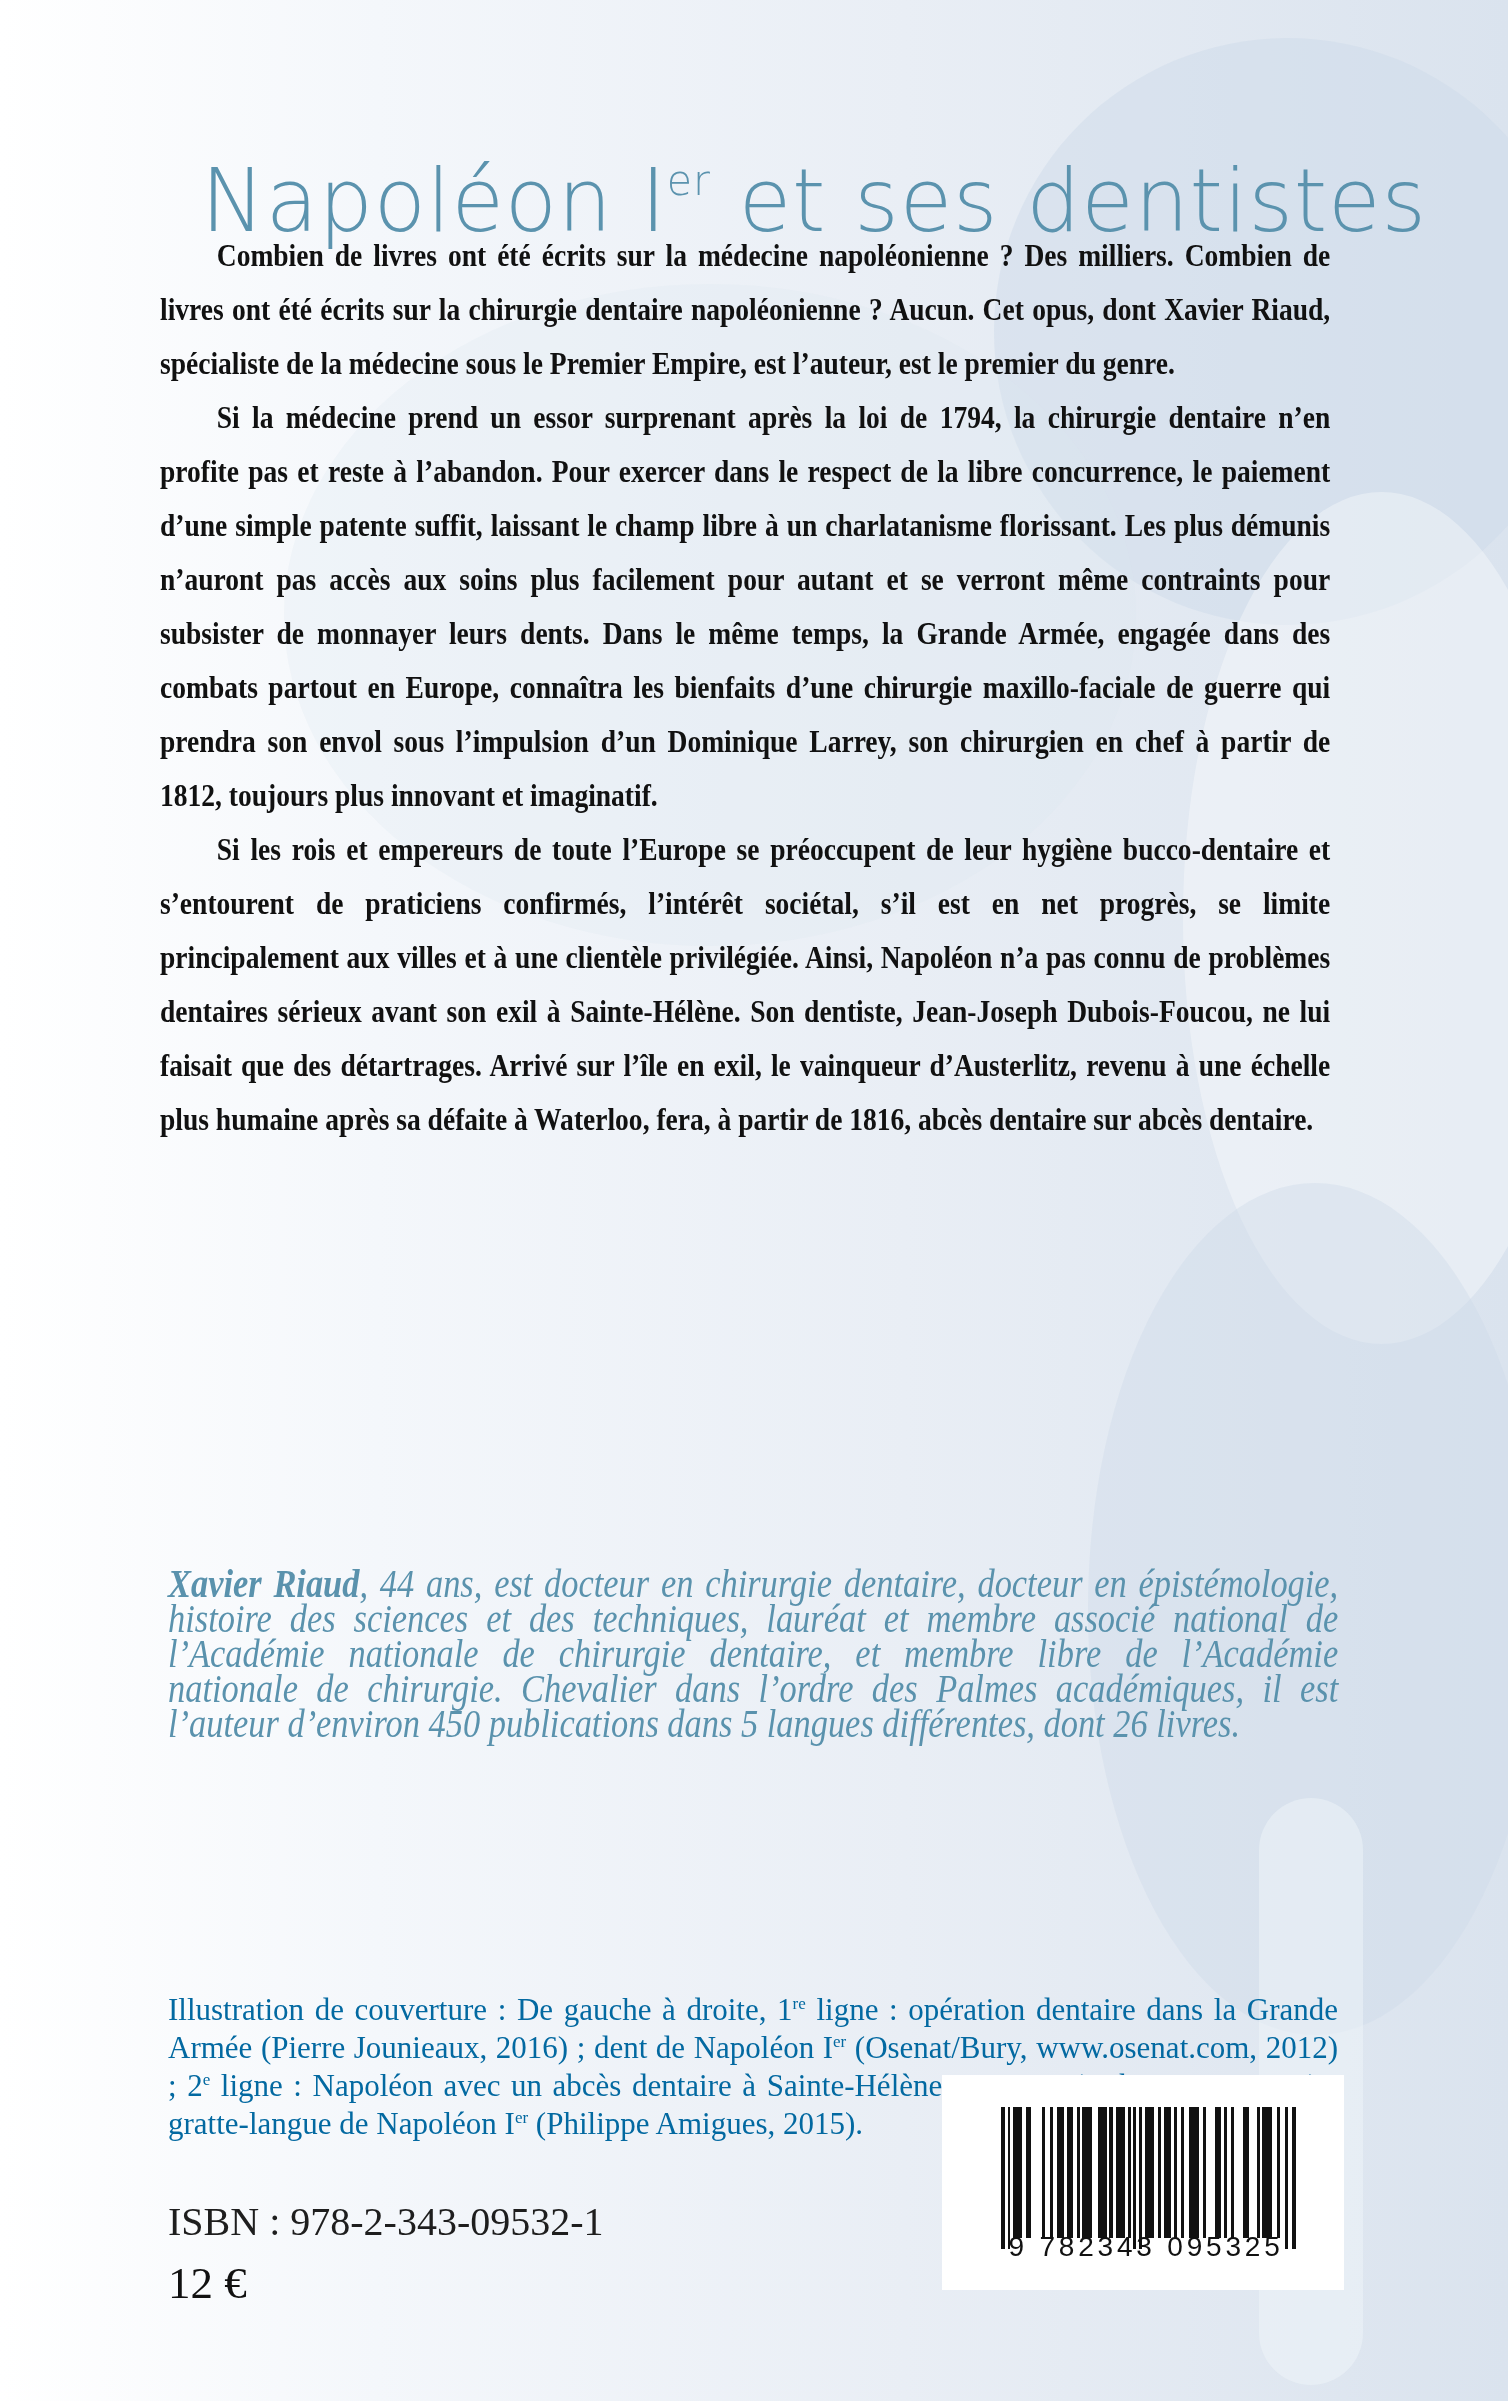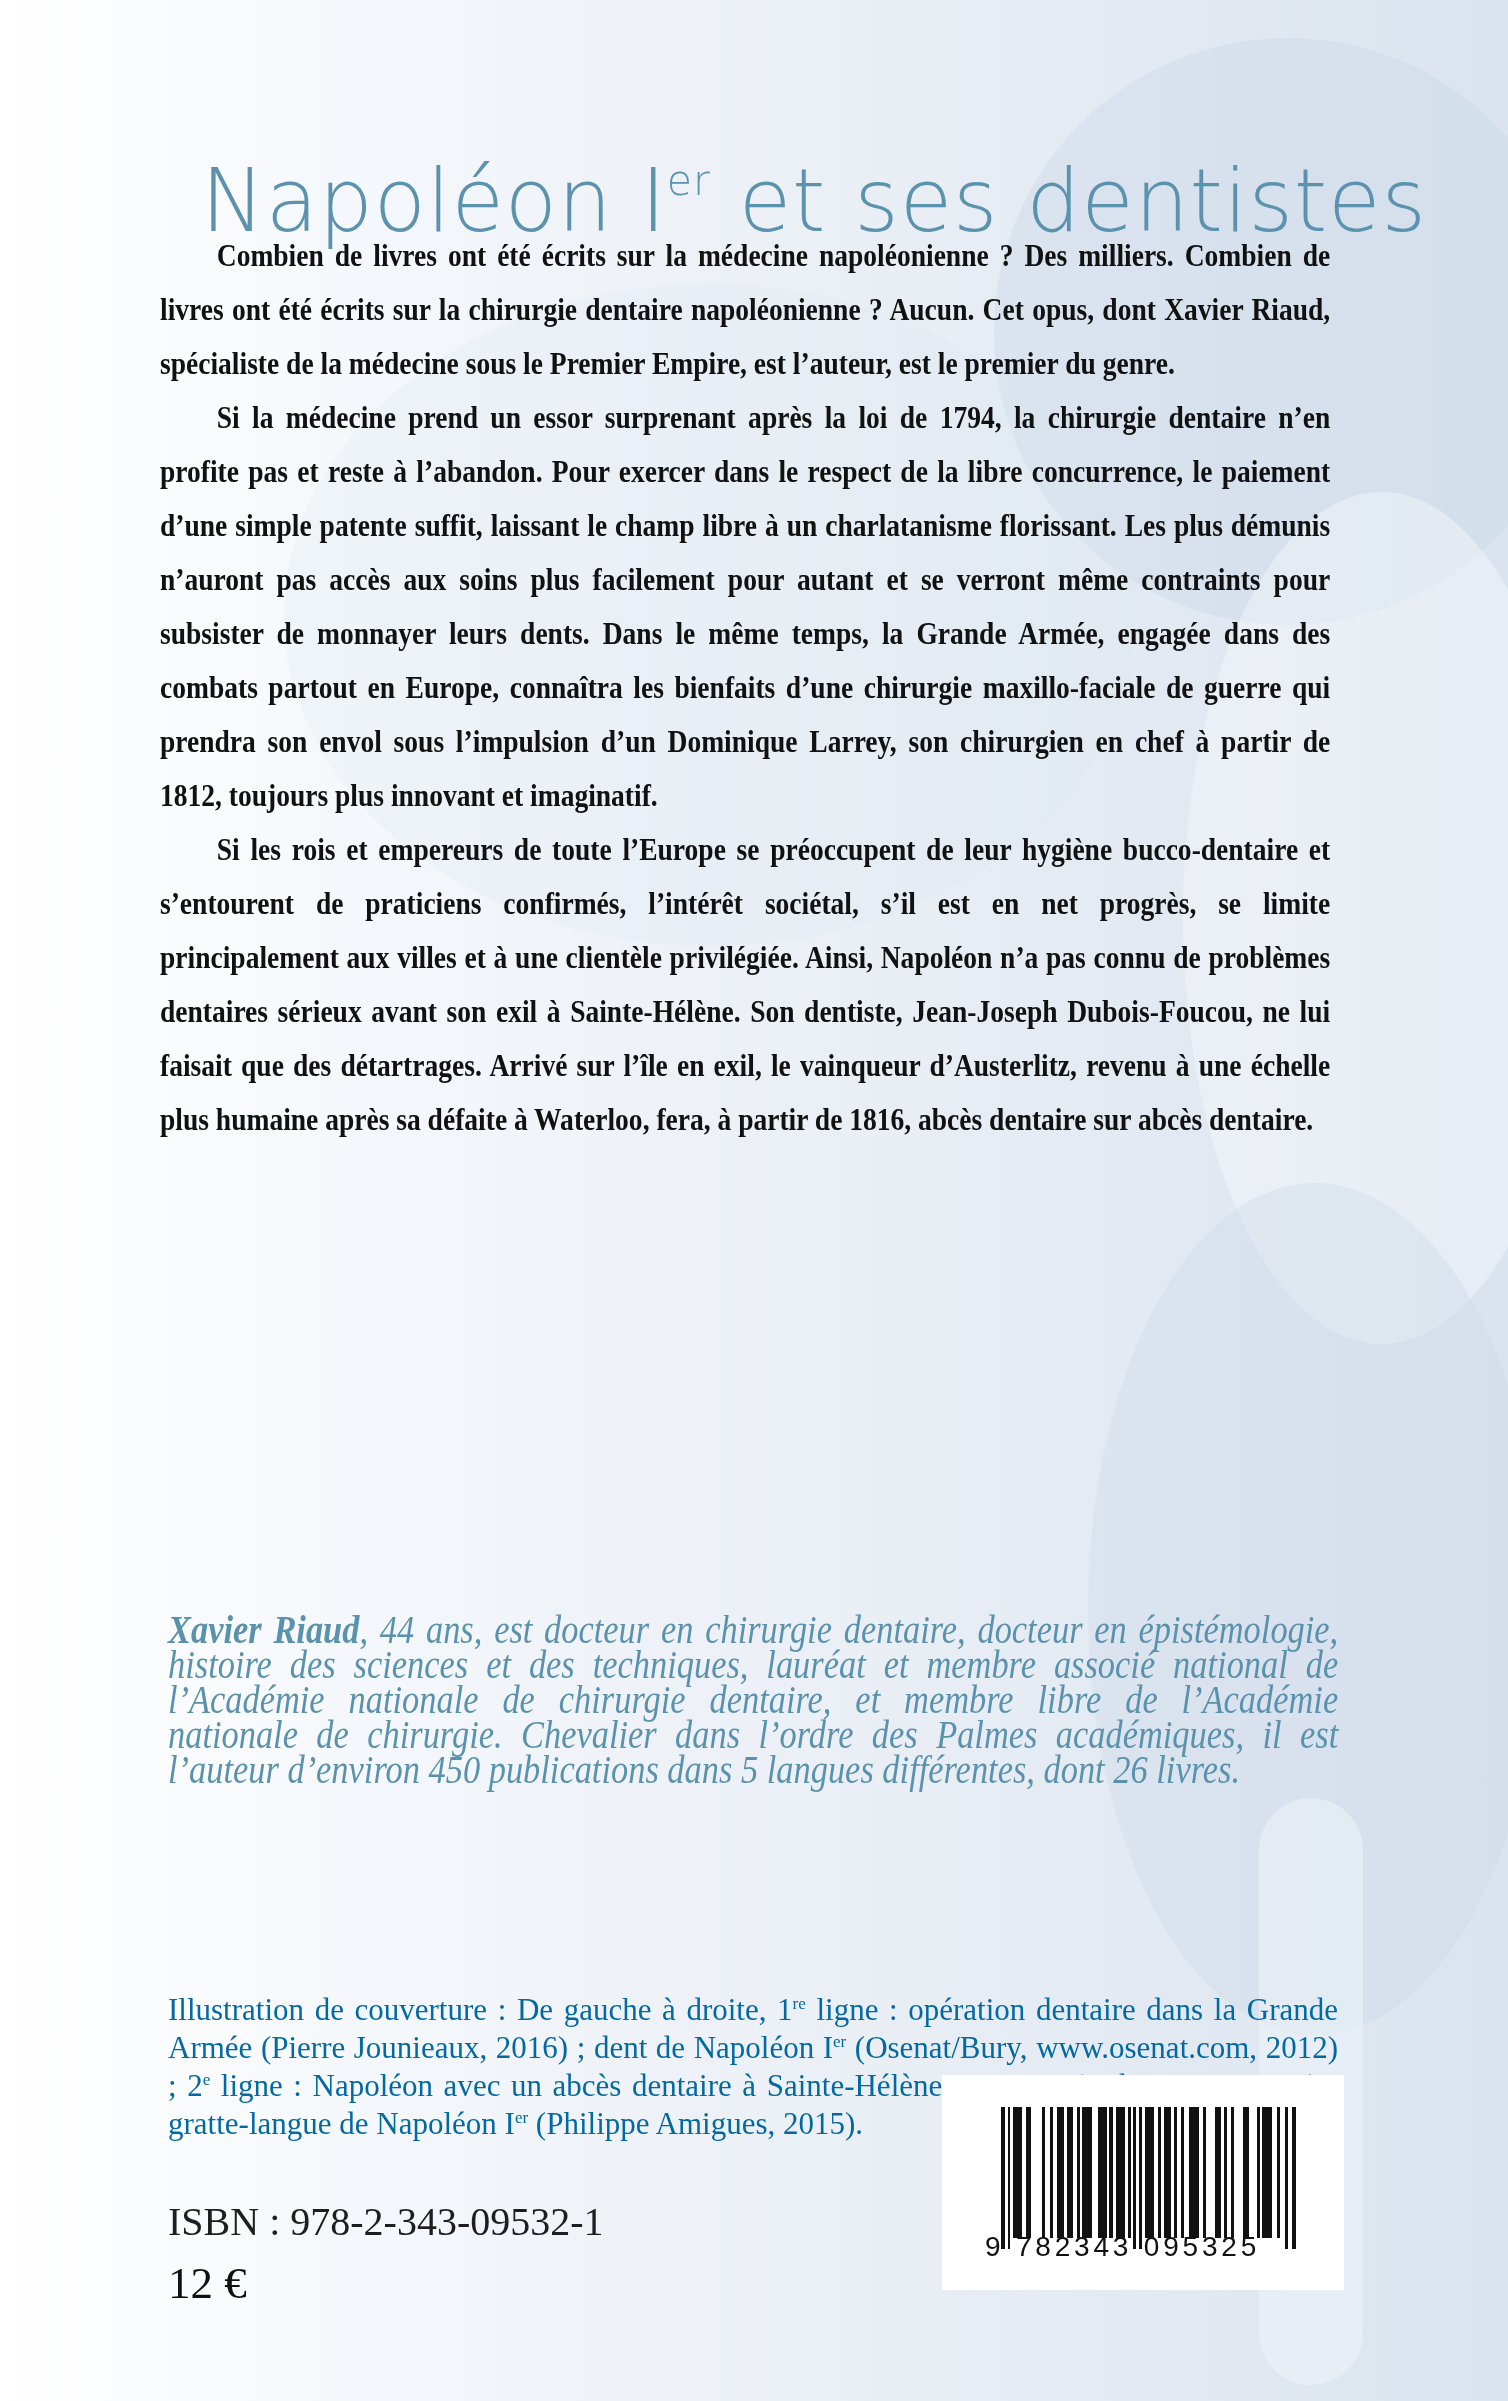--- a/index.html
+++ b/index.html
@@ -16,41 +16,42 @@
     white-space: nowrap; transform: scaleX(0.98); transform-origin: left;
   }
   .title sup { font-size: 42px; vertical-align: 36px; line-height: 0; }
   .body-text {
     position: absolute; left: 160px; top: 228px; width: 1170px;
     font-size: 32px; line-height: 54px; color: #111;
     font-weight: bold; text-align: justify;
   }
   .body-text p { margin: 0; text-indent: 66px; transform: scaleX(0.86); transform-origin: left; width: 116.3%; }
   .bio {
-    position: absolute; left: 168px; top: 1612px; width: 1170px;
+    position: absolute; left: 168px; top: 1566px; width: 1170px;
     font-size: 40px; line-height: 35px; color: #5a92ad; font-style: italic;
     text-align: justify;
   }
   .bio p { margin: 0; transform: scaleX(0.86); transform-origin: left; width: 116.3%; }
   .bio b { font-weight: bold; }
   .credits {
     position: absolute; left: 168px; top: 1991px; width: 1170px;
     font-size: 31px; line-height: 38px; color: #0369a1; text-align: justify;
   }
   .credits sup { font-size: 17px; line-height: 0; }
   .barcode-box {
     position: absolute; left: 942px; top: 2075px; width: 402px; height: 215px; background: #fff;
   }
   .bars { position: absolute; left: 59px; top: 32px; width: 298px; height: 142px; }
   .bars span { position: absolute; top: 0; height: 131px; background: #111; }
   .bars span.g { height: 142px; }
   .bc-digits {
     position: absolute; left: 43px; top: 156px; width: 322px;
     font-family: "Liberation Sans", sans-serif; font-size: 28px; color: #111; letter-spacing: 3.8px;
     white-space: pre;
+    text-align: center;
   }
   .isbn {
     position: absolute; left: 168px; top: 2199px;
     font-size: 40px; color: #1e1e1e; line-height: 45px;
   }
   .price {
     position: absolute; left: 168px; top: 2258px;
     font-size: 45px; color: #111; line-height: 51px;
   }
 </style>

